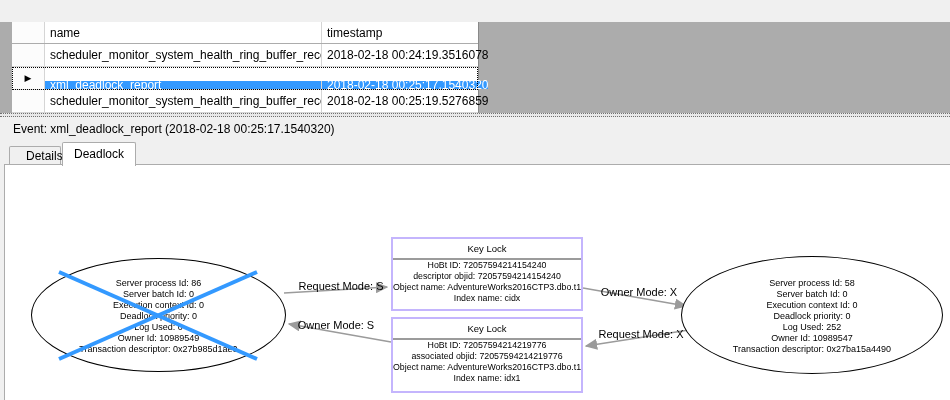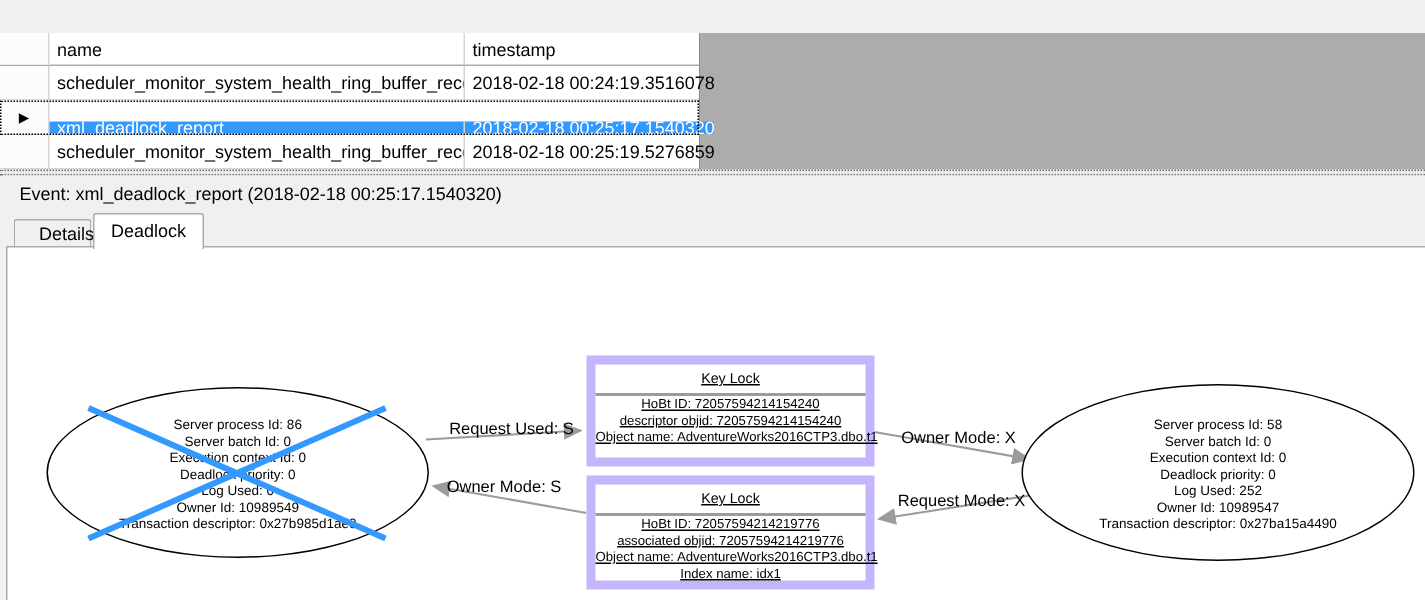--- a/index.html
+++ b/index.html
@@ -7,21 +7,21 @@
     font-family:"Liberation Sans", sans-serif; background:#F0F0F0; }
   #app { position:relative; width:950px; height:400px; background:#F0F0F0; }
 
   
   .info-bar { position:absolute; left:0; top:0; width:950px; height:22px;
     background:#FFFFE1; border-top:2px solid #B8B8B8; border-bottom:1px solid #CFCFC0;
     font-size:12px; color:#000; line-height:19px; padding-left:6px; }
 
   
   .grid-zone { position:absolute; left:0; top:22px; width:950px; height:91px; background:#ACACAC; }
-  .grid { position:absolute; left:0; top:0; width:467px; height:103px; background:#fff;
+  .grid { position:absolute; left:12px; top:0; width:467px; height:103px; background:#fff;
     font-size:12px; color:#000; border-right:1px solid #898989; }
   .g-row { display:flex; height:23px; border-bottom:1px solid #D5D5D5; }
   .g-row.header { height:22px; border-bottom:1px solid #ACACAC; }
   .sel-cell { width:33px; flex:0 0 33px; border-right:1px solid #D5D5D5; background:#FCFCFC;
     display:flex; align-items:center; justify-content:center; }
   .name-cell { width:277px; flex:0 0 277px; border-right:1px solid #D5D5D5;
     padding-left:5px; display:flex; align-items:center; white-space:nowrap; overflow:hidden; }
   .ts-cell { flex:1; padding-left:5px; display:flex; align-items:center; white-space:nowrap; }
   .g-row.selected .name-cell, .g-row.selected .ts-cell { background:#3399FF; color:#fff;margin-top:14px; }
   .g-row.selected { outline:1px dotted #000; outline-offset:-1px; }
@@ -48,21 +48,21 @@
     background:#fff; border-top:1px solid #ACACAC; border-left:1px solid #ACACAC; z-index:2; }
   .gsvg { position:absolute; left:0; top:0; width:946px; height:236px; }
 
   .node { position:absolute; background:#fff; color:#000; text-align:center; }
   .node .ln { display:block; white-space:nowrap; }
 
   .ellipse { border:1px solid #000; border-radius:50%; font-size:9px; line-height:11px; }
   .ellipse.victim { left:26px; top:93px; width:255px; height:114px; padding-top:19px; background:transparent; }
   .ellipse.winner { left:676px; top:91px; width:262px; height:118px; padding-top:21px; }
 
-  .rect { border:6px solid #c4b5fd; font-size:8.8px; line-height:11px;text-decoration:underline; }
+  .rect { border:2px solid #c4b5fd; font-size:8.8px; line-height:11px; }
   .rect .title { display:block; font-size:9.5px; line-height:19px; height:21px;
     border-bottom:2px solid #9B9B9B; }
   .rect .body { padding-top:3px; }
   .rect.top { left:386px; top:72px; width:192px; height:74px; }
   .rect.bottom { left:386px; top:152px; width:192px; height:76px; }
 
   .edge-label { position:absolute; font-size:11px; color:#000; white-space:nowrap;
     transform:translate(-50%,-50%); }
 </style>
 </head>
@@ -154,32 +154,33 @@
       <span class="ln">Owner Id: 10989547</span>
       <span class="ln">Transaction descriptor: 0x27ba15a4490</span>
     </div>
 
     <div class="node rect top">
       <span class="title">Key Lock</span>
       <span class="body">
         <span class="ln">HoBt ID: 72057594214154240</span>
         <span class="ln">descriptor objid: 72057594214154240</span>
         <span class="ln">Object name: AdventureWorks2016CTP3.dbo.t1</span>
+        <span class="ln">Index name: cidx</span>
       </span>
     </div>
 
     <div class="node rect bottom">
       <span class="title">Key Lock</span>
       <span class="body">
         <span class="ln">HoBt ID: 72057594214219776</span>
         <span class="ln">associated objid: 72057594214219776</span>
         <span class="ln">Object name: AdventureWorks2016CTP3.dbo.t1</span>
         <span class="ln">Index name: idx1</span>
       </span>
     </div>
 
-    <span class="edge-label" style="left:336px; top:121px;">Request Used: S</span>
+    <span class="edge-label" style="left:336px; top:121px;">Request Mode: S</span>
     <span class="edge-label" style="left:634px; top:127px;">Owner Mode: X</span>
     <span class="edge-label" style="left:331px; top:160px;">Owner Mode: S</span>
     <span class="edge-label" style="left:636px; top:169px;">Request Mode: X</span>
 
   </div>
 </div>
 
 </body></html>

